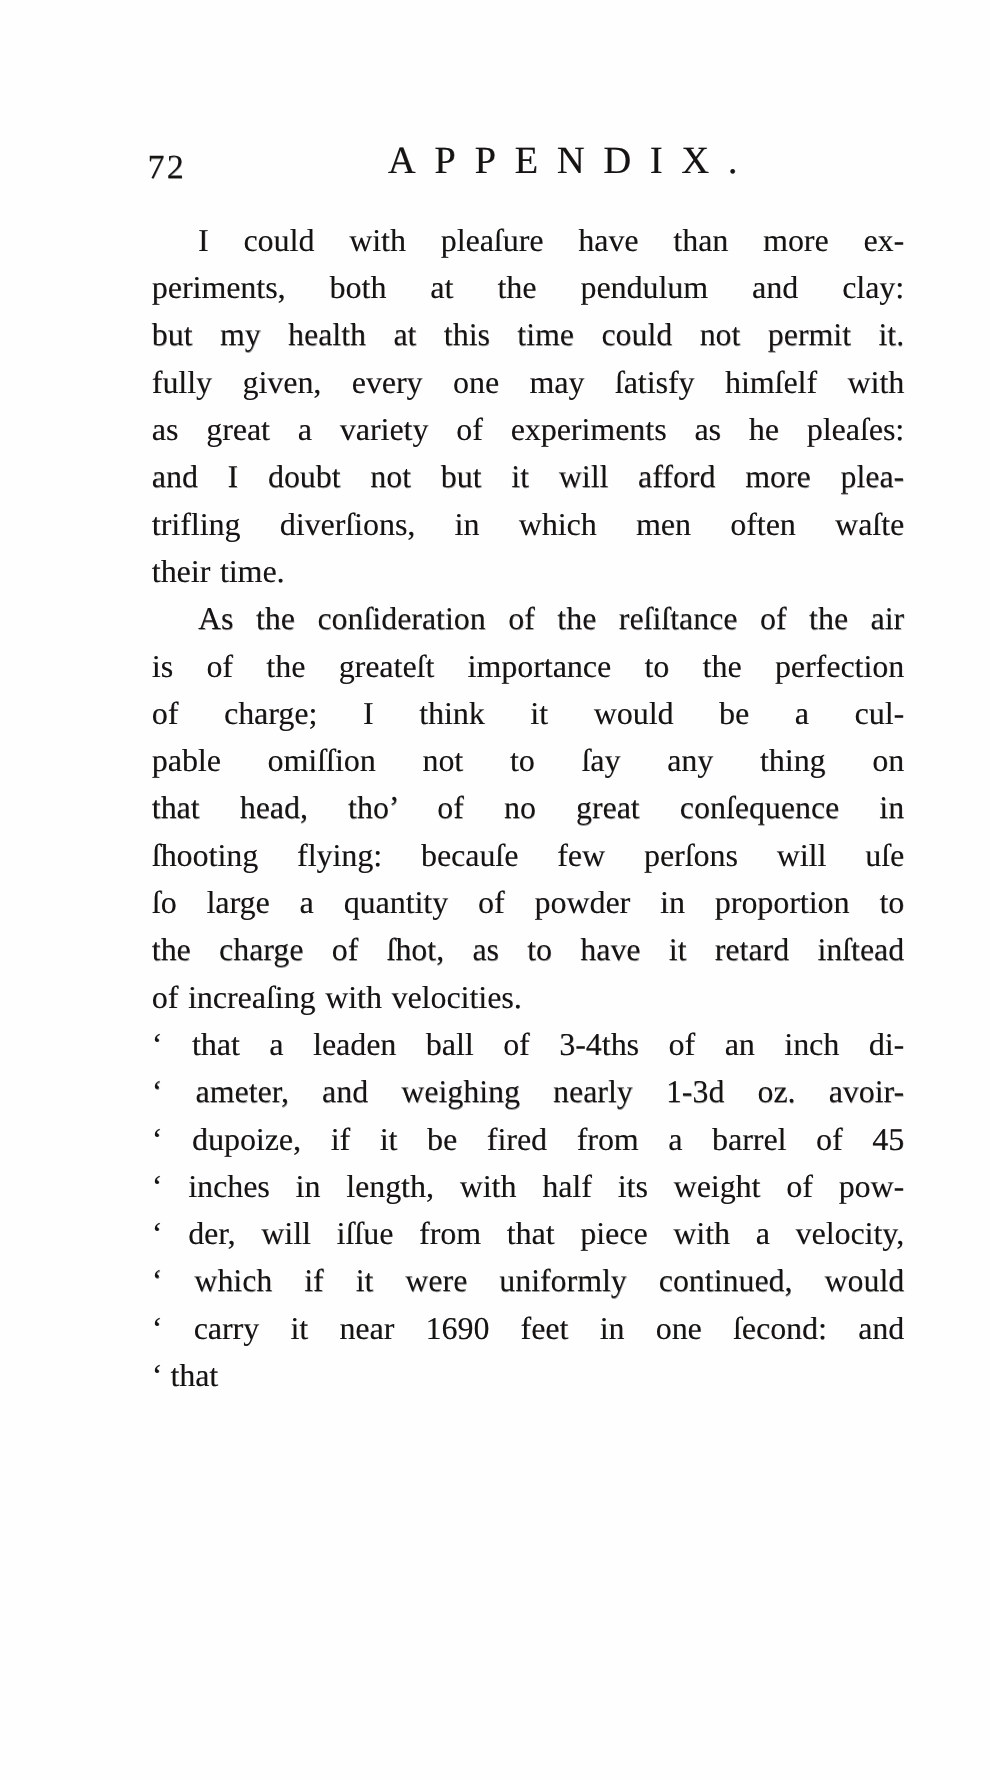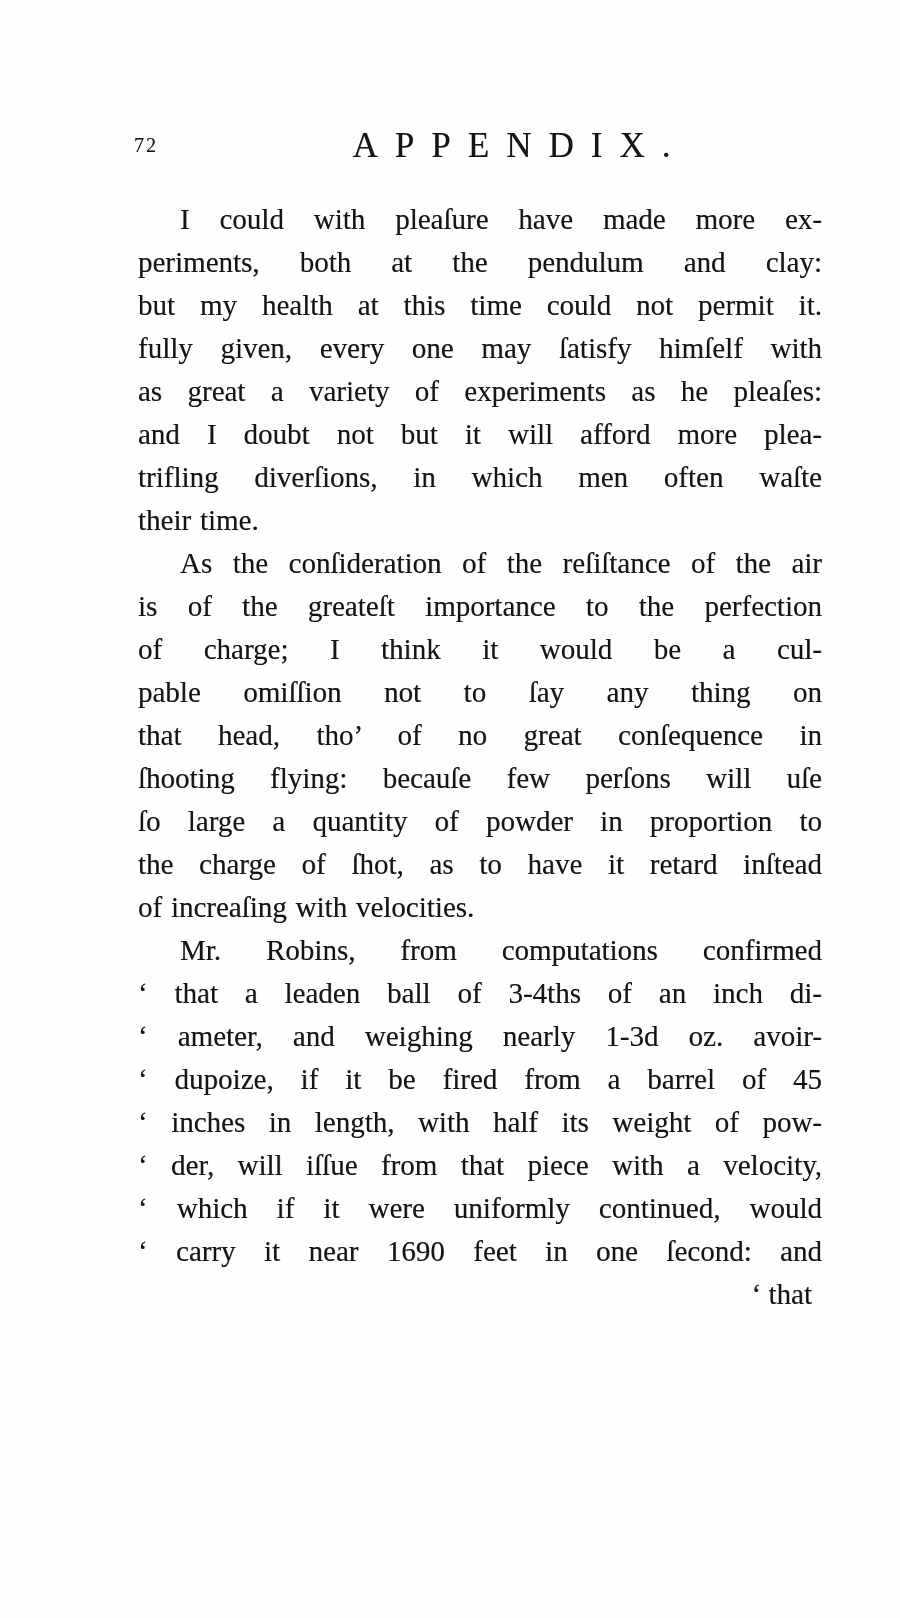--- a/index.html
+++ b/index.html
@@ -20,21 +20,21 @@
     position: absolute;
     top: 126px;
     left: 138px;
     width: 684px;
     height: 48px;
   }
   .pagenum {
     position: absolute;
     left: -4px;
     top: 8px;
-    font-size: 20px;
+    font-size: 31px;
     letter-spacing: 2px;
     text-shadow: 0.3px 0.3px 0 rgba(20,20,18,0.45);
   }
   .title {
     position: absolute;
     left: calc(50% + 40px);
     transform: translateX(-50%);
     top: 0;
     font-size: 35px;
     letter-spacing: 17px;
@@ -56,58 +56,56 @@
     text-align-last: justify;
     word-spacing: 1.5px;
     text-shadow: 0.35px 0.35px 0 rgba(20,20,18,0.45);
   }
   .line.indent { padding-left: 42px; }
   .line.noj { text-align-last: left; }
   .catchword {
     margin-top: 0;
     font-size: 29px;
     line-height: 43px;
-    text-align: right;
     padding-right: 10px;
     text-shadow: 0.35px 0.35px 0 rgba(20,20,18,0.45);
   }
 </style>
 </head>
 <body>
 
 <div class="page">
   <div class="header">
     <span class="pagenum">72</span>
     <span class="title">APPENDIX.</span>
   </div>
 
   <div class="bodytext">
     <div class="para">
-        <div class="line indent">I could with pleaſure have made more ex-</div>
+        <div class="line indent">I could with pleaſure have than more ex-</div>
         <div class="line">periments, both at the pendulum and clay:</div>
         <div class="line">but my health at this time could not permit it.</div>
         <div class="line">fully given, every one may ſatisfy himſelf with</div>
         <div class="line">as great a variety of experiments as he pleaſes:</div>
         <div class="line">and I doubt not but it will afford more plea-</div>
         <div class="line">trifling diverſions, in which men often waſte</div>
         <div class="line noj">their time.</div>
       </div>
     <div class="para">
         <div class="line indent">As the conſideration of the reſiſtance of the air</div>
         <div class="line">is of the greateſt importance to the perfection</div>
         <div class="line">of charge; I think it would be a cul-</div>
         <div class="line">pable omiſſion not to ſay any thing on</div>
         <div class="line">that head, tho’ of no great conſequence in</div>
         <div class="line">ſhooting flying: becauſe few perſons will uſe</div>
         <div class="line">ſo large a quantity of powder in proportion to</div>
         <div class="line">the charge of ſhot, as to have it retard inſtead</div>
         <div class="line noj">of increaſing with velocities.</div>
       </div>
     <div class="para">
-        <div class="line indent">Mr. Robins, from computations confirmed</div>
         <div class="line">‘ that a leaden ball of 3-4ths of an inch di-</div>
         <div class="line">‘ ameter, and weighing nearly 1-3d oz. avoir-</div>
         <div class="line">‘ dupoize, if it be fired from a barrel of 45</div>
         <div class="line">‘ inches in length, with half its weight of pow-</div>
         <div class="line">‘ der, will iſſue from that piece with a velocity,</div>
         <div class="line">‘ which if it were uniformly continued, would</div>
         <div class="line">‘ carry it near 1690 feet in one ſecond: and</div>
       </div>
     <div class="catchword">‘ that</div>
   </div>

